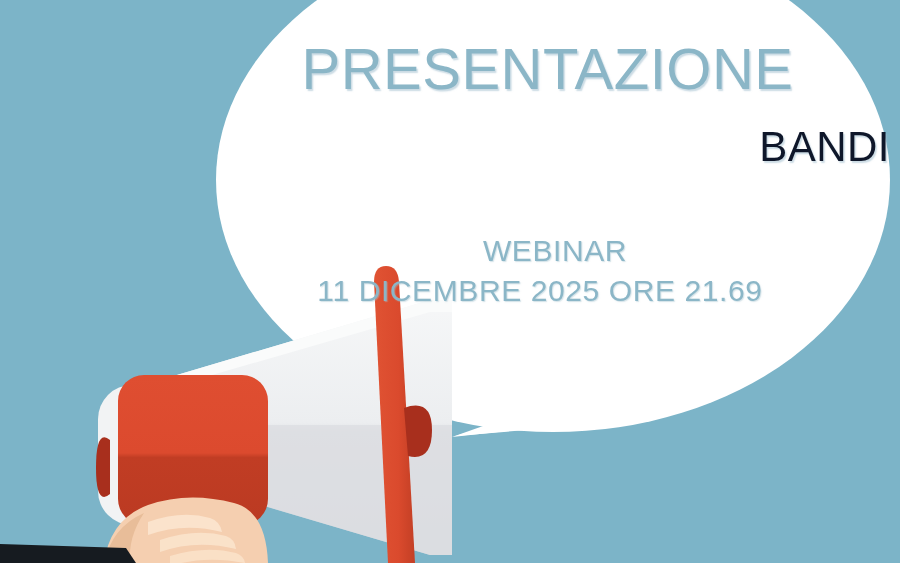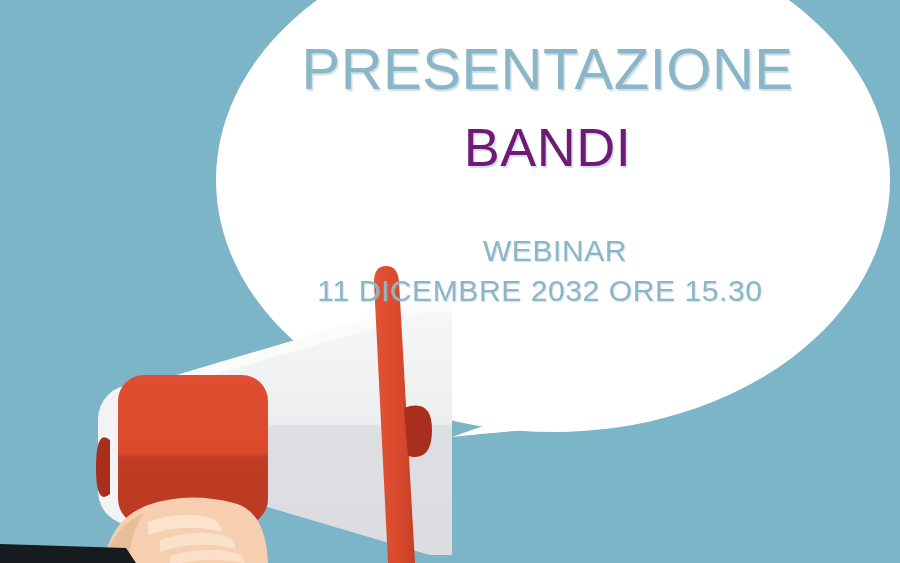--- a/index.html
+++ b/index.html
@@ -46,23 +46,23 @@
     letter-spacing: 0.5px;
     line-height: 78px;
     text-shadow: 1.5px 1.5px 1.5px rgba(160,190,205,0.55);
     white-space: nowrap;
   }
   .headline-line2 {
     position: absolute;
     left: 205px;
     top: 102px;
     width: 685px;
-    text-align: center;
-    color: #701a75;
-    font-size: 54px;
+    text-align: right;
+    color: #0f172a;
+    font-size: 42px;
     font-weight: 400;
     letter-spacing: 0.5px;
     line-height: 78px;
     text-shadow: 1.5px 1.5px 1.5px rgba(160,190,205,0.55);
     white-space: nowrap;
   }
   .subline-1 {
     position: absolute;
     left: 205px;
     top: 228px;
@@ -162,16 +162,16 @@
 
       <path d="M 0 544 L 126 548 L 136 563 L 0 563 Z" fill="#161b20"></path>
 
     </g>
   </svg>
 
   <div class="text-layer">
     <div class="headline">PRESENTAZIONE</div>
     <div class="headline-line2">BANDI</div>
     <div class="subline-1">WEBINAR</div>
-    <div class="subline-2">11 DICEMBRE 2032 ORE 15.30</div>
+    <div class="subline-2">11 DICEMBRE 2025 ORE 21.69</div>
   </div>
 
 </div>
 
 </body></html>

